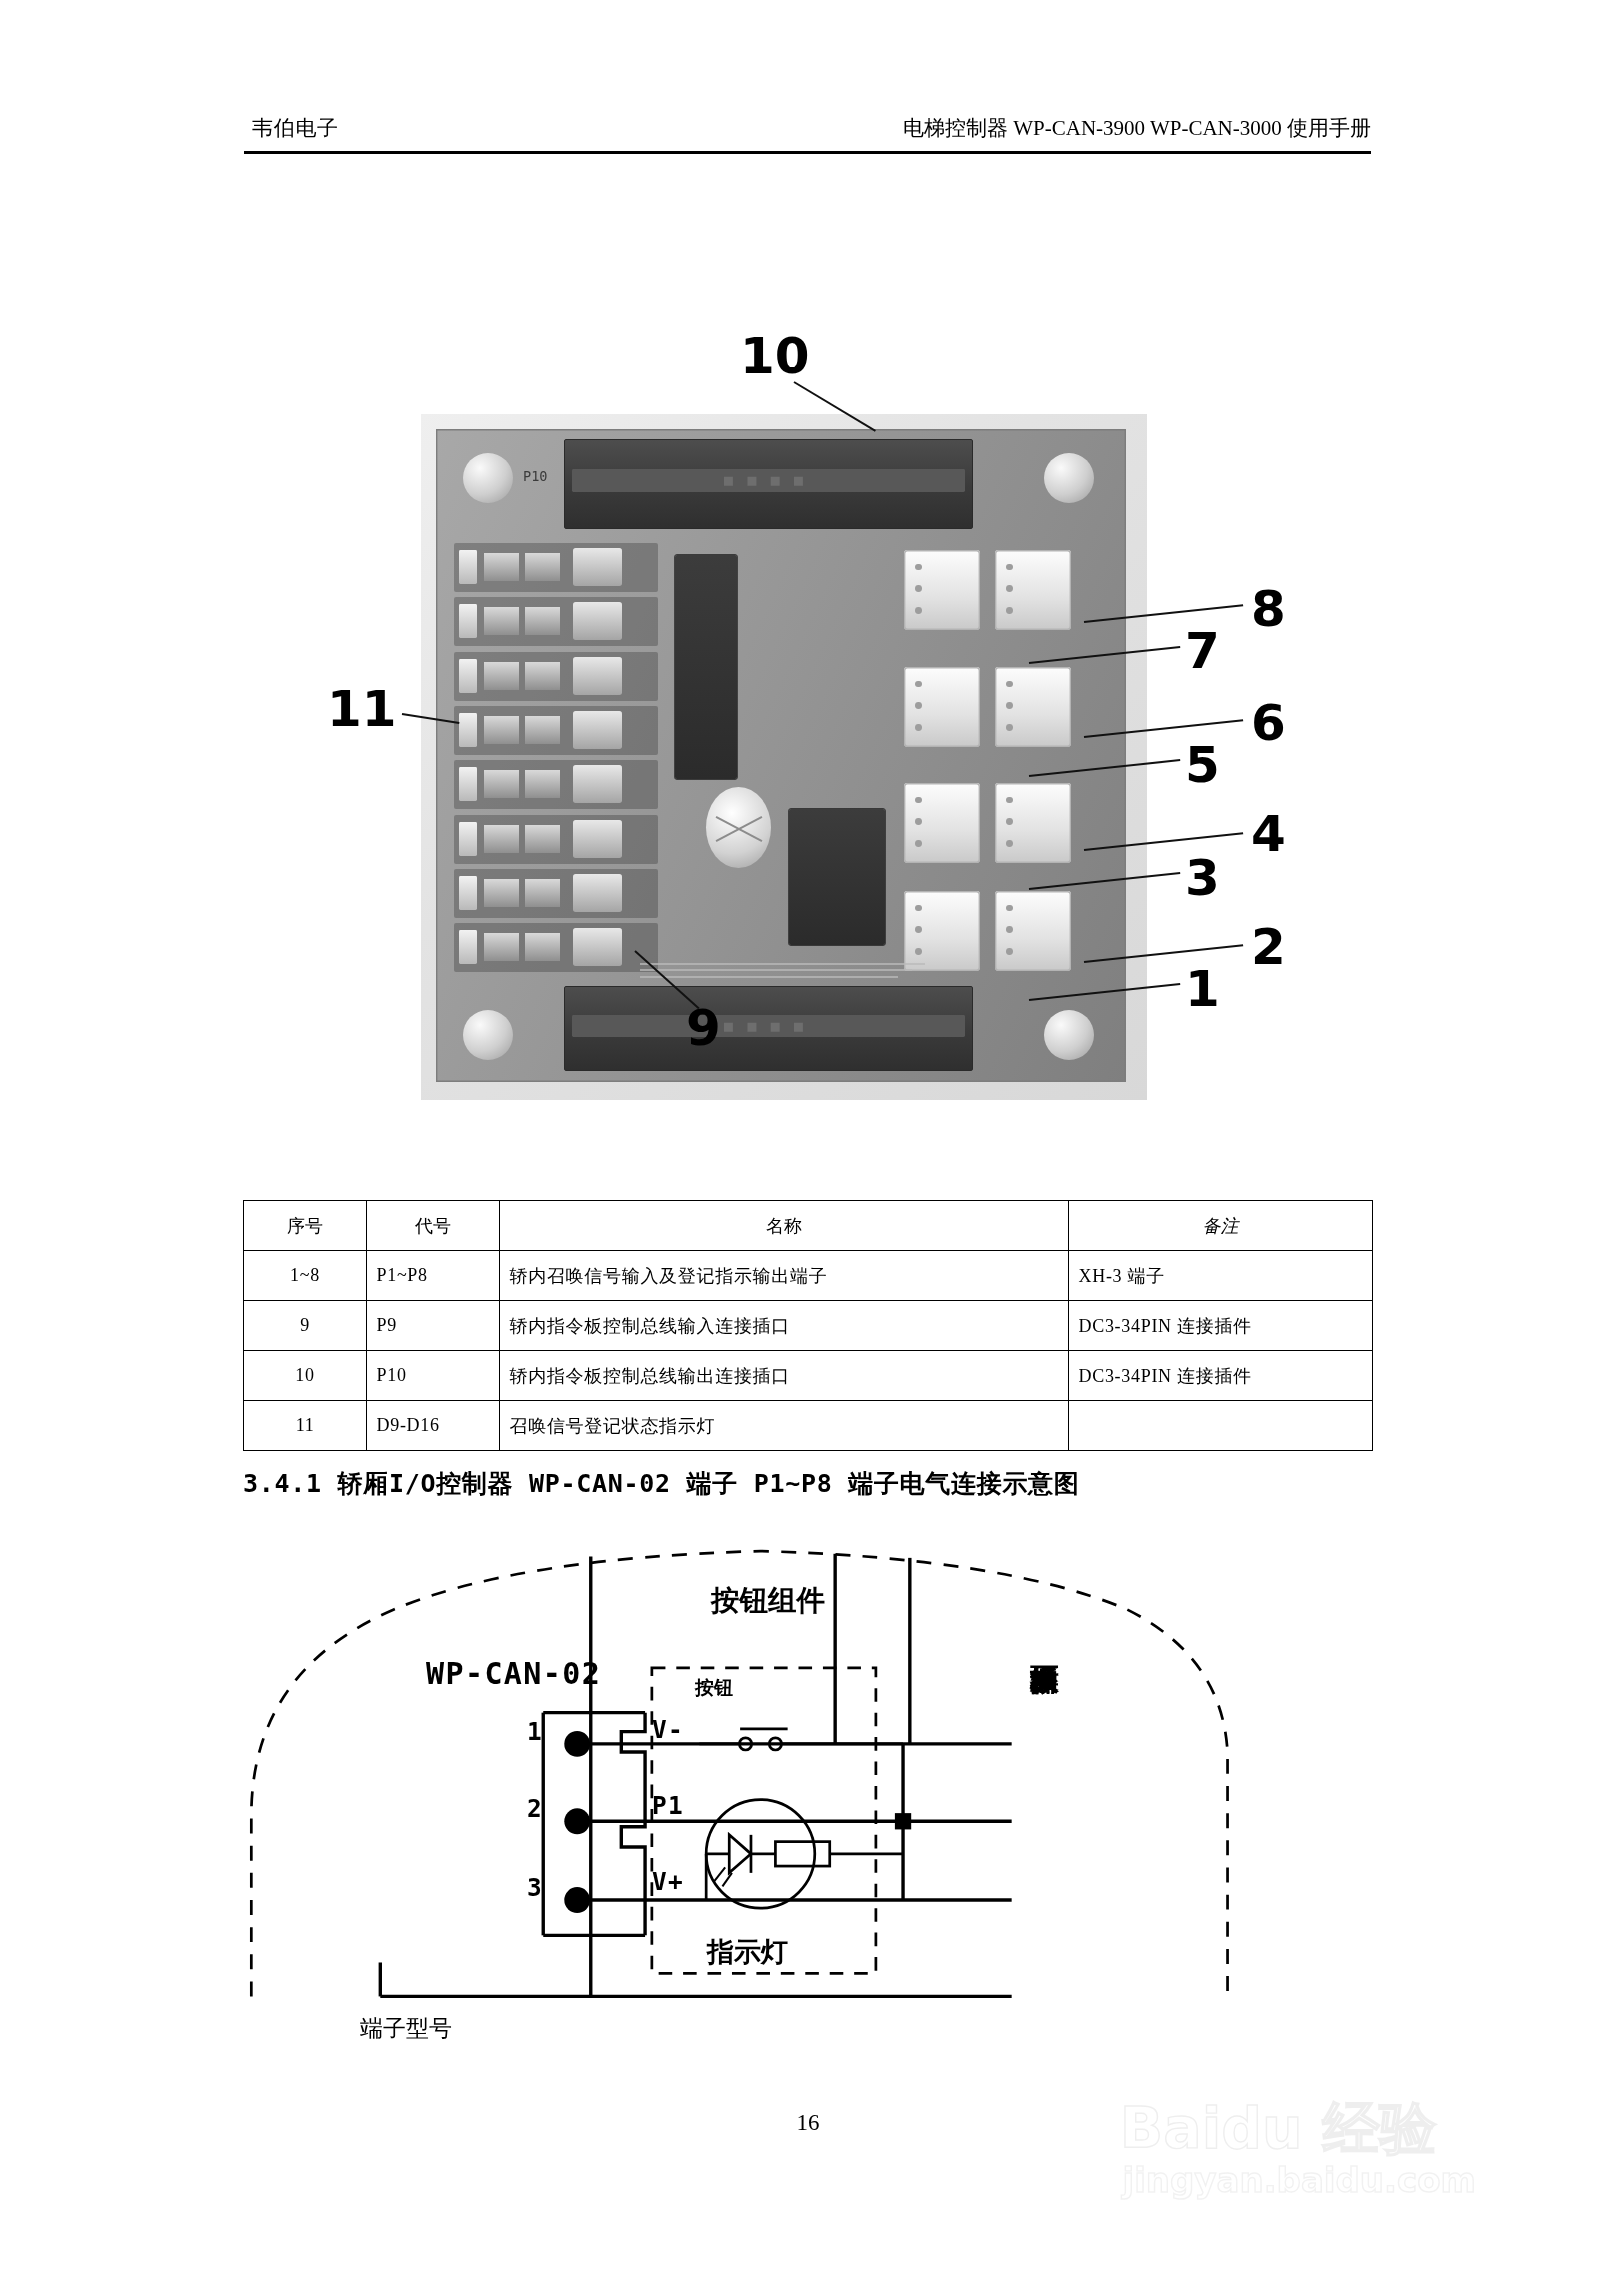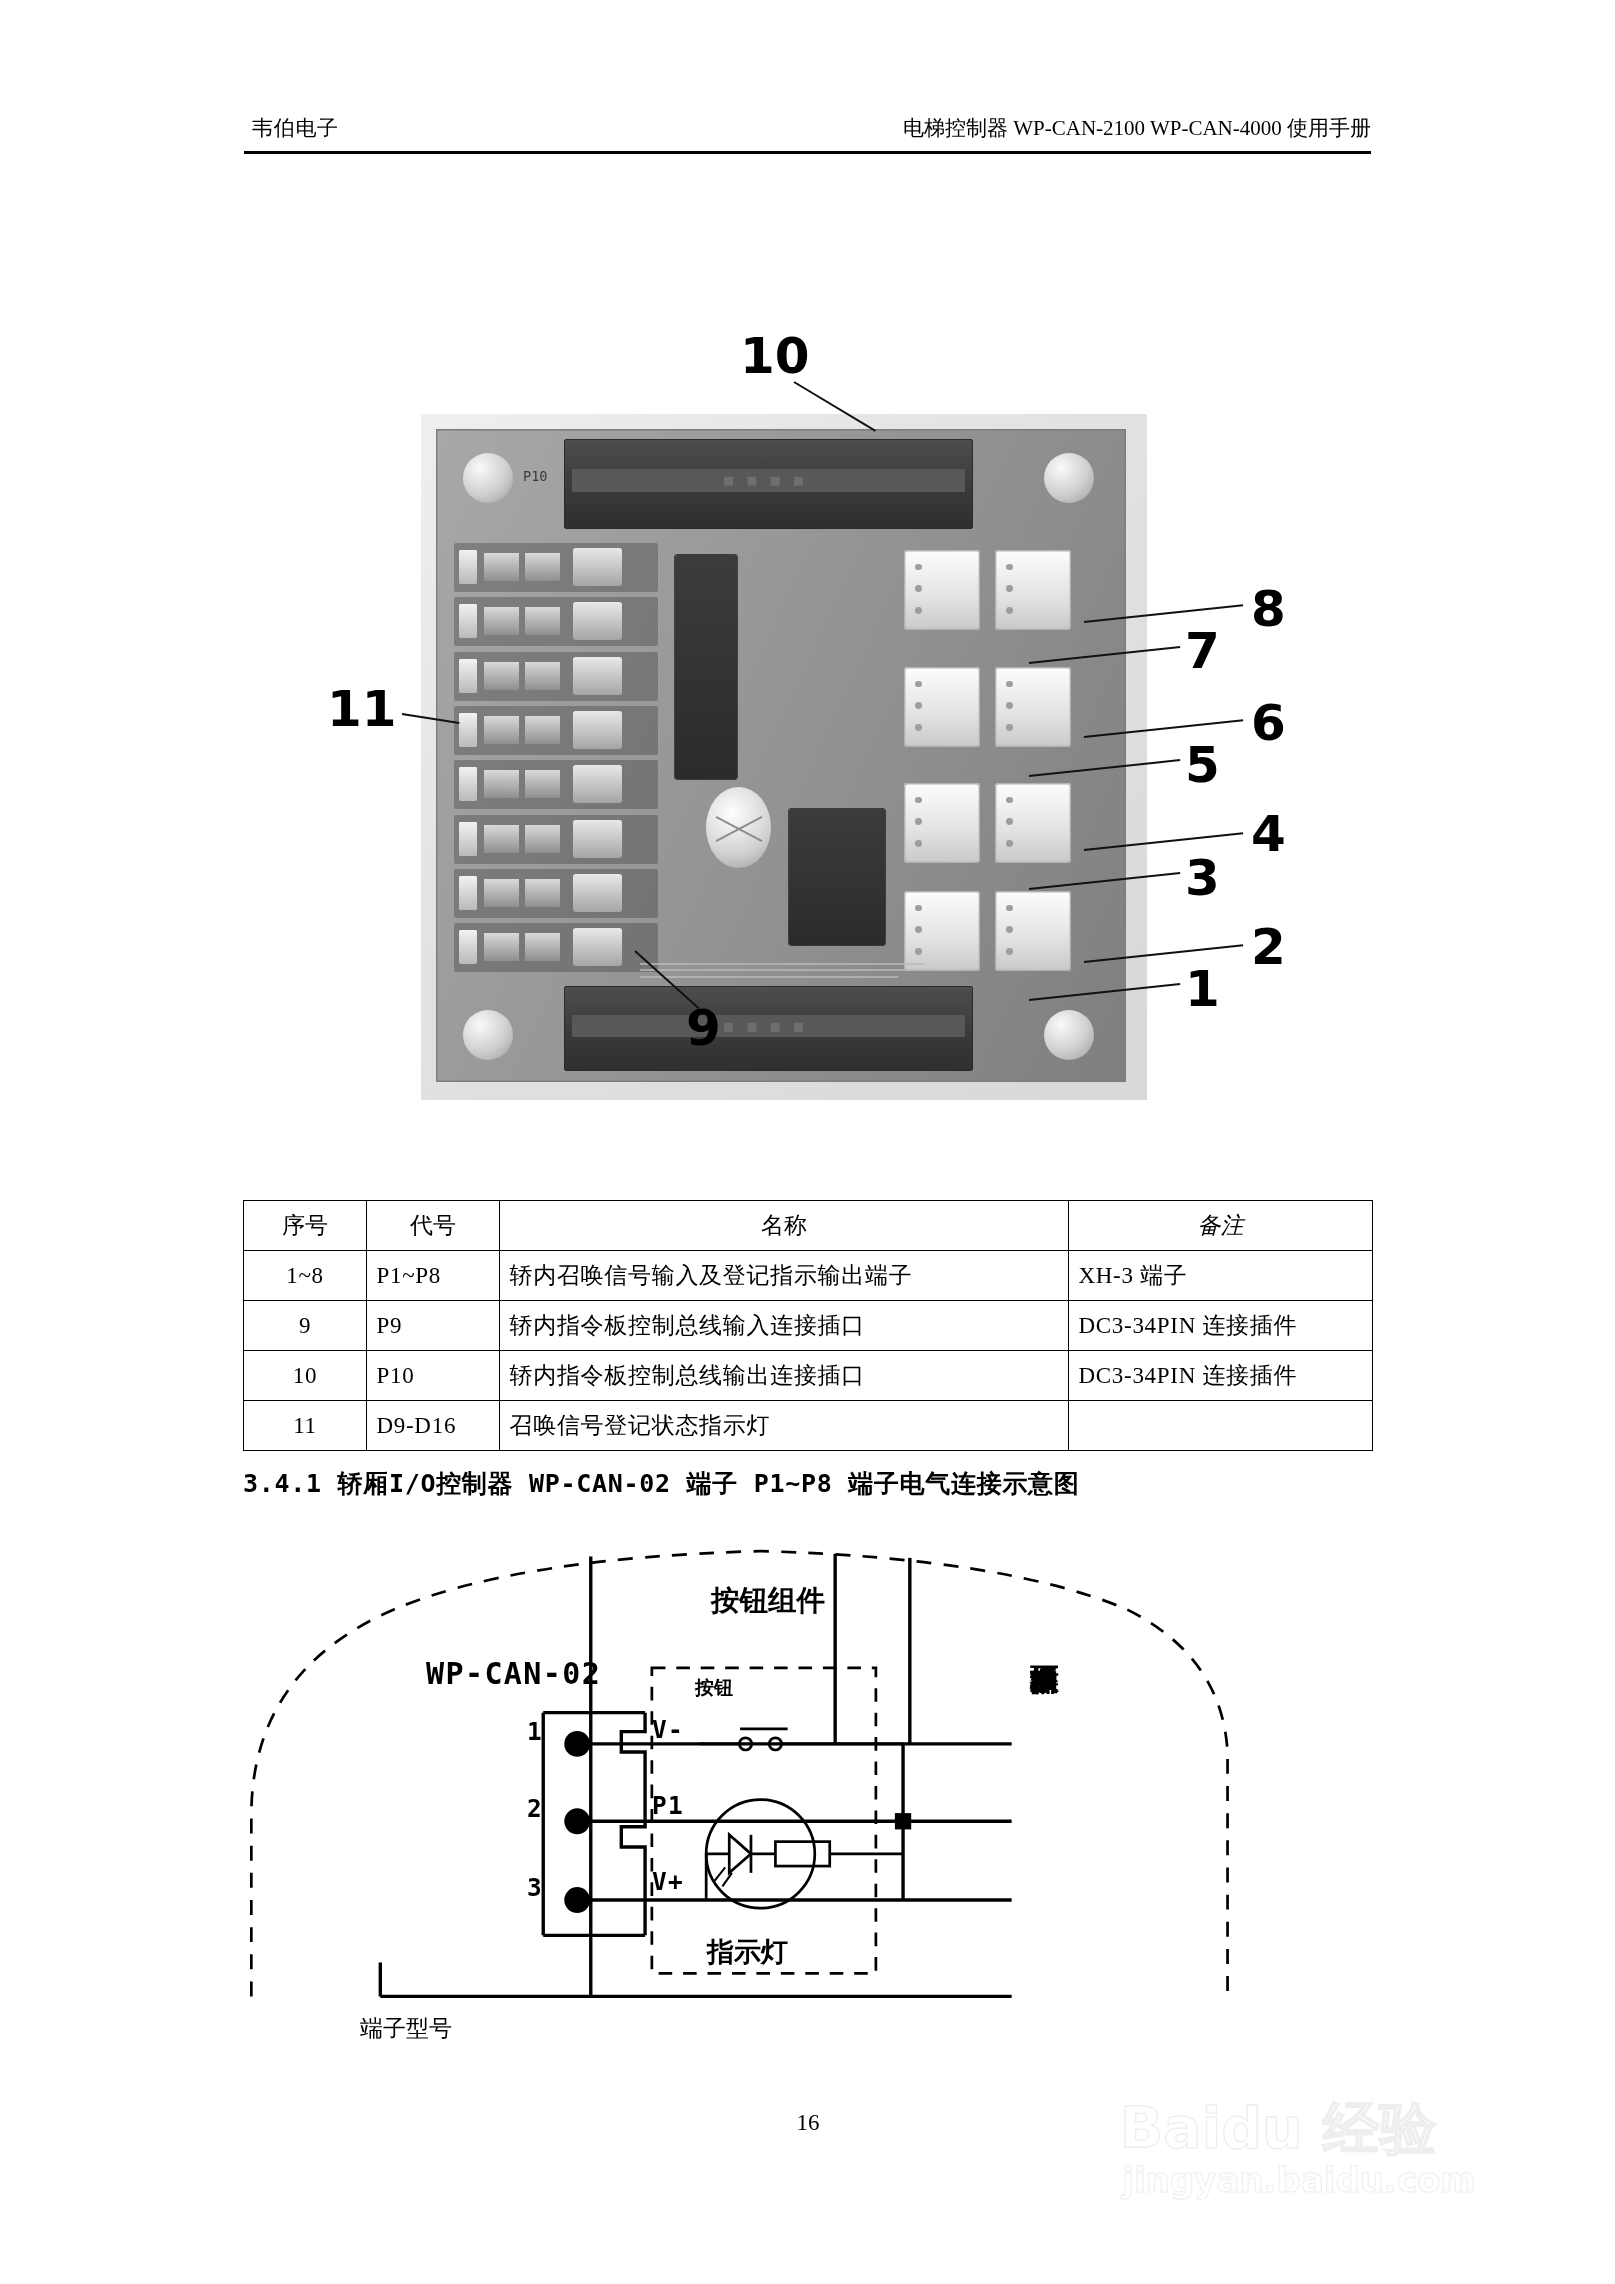--- a/index.html
+++ b/index.html
@@ -93,21 +93,21 @@
 
   
   .callout{position:absolute;font-size:50px;font-weight:bold;
            font-family:"DejaVu Sans","Liberation Sans",sans-serif;line-height:1;}
   .leader{position:absolute;background:#111;height:2px;transform-origin:left center;}
 
   
   #tbl{position:absolute;left:243px;top:1200px;width:1130px;
        border-collapse:collapse;table-layout:fixed;}
   #tbl th,#tbl td{
-    border:1.4px solid #000;height:49px;font-size:23px;font-weight:normal;
+    border:1.4px solid #000;height:49px;font-size:18px;font-weight:normal;
     padding:0 9.5px;vertical-align:middle;
   }
   #tbl th{text-align:center;font-weight:normal;}
   .c-no{width:103px;text-align:center;}
   .c-code{width:113px;text-align:left;}
   .c-name{width:None;text-align:left;}
   .c-rem{width:284px;text-align:left;}
   #tbl .th-name{text-align:center;}
   #tbl .th-rem{text-align:center;font-style:italic;}
   #tbl tbody td{letter-spacing:0.7px;}
@@ -134,21 +134,21 @@
            color:transparent;-webkit-text-stroke:1.4px #d2d2d2;
            font-family:"DejaVu Sans","Liberation Sans",sans-serif;white-space:nowrap;}
 </style>
 </head>
 <body>
 
 <div class="page">
 
   <div class="hdr">
     <div class="hdr-left">韦伯电子</div>
-    <div class="hdr-right">电梯控制器 WP-CAN-2100 WP-CAN-4000 使用手册</div>
+    <div class="hdr-right">电梯控制器 WP-CAN-3900 WP-CAN-3000 使用手册</div>
   </div>
   <div class="hdr-rule"></div>
 
 
   <div id="photo-block">
 
     <div class="pcb-wrap">
       <div class="pcb-shadow"></div>
       <div class="pcb">
 

